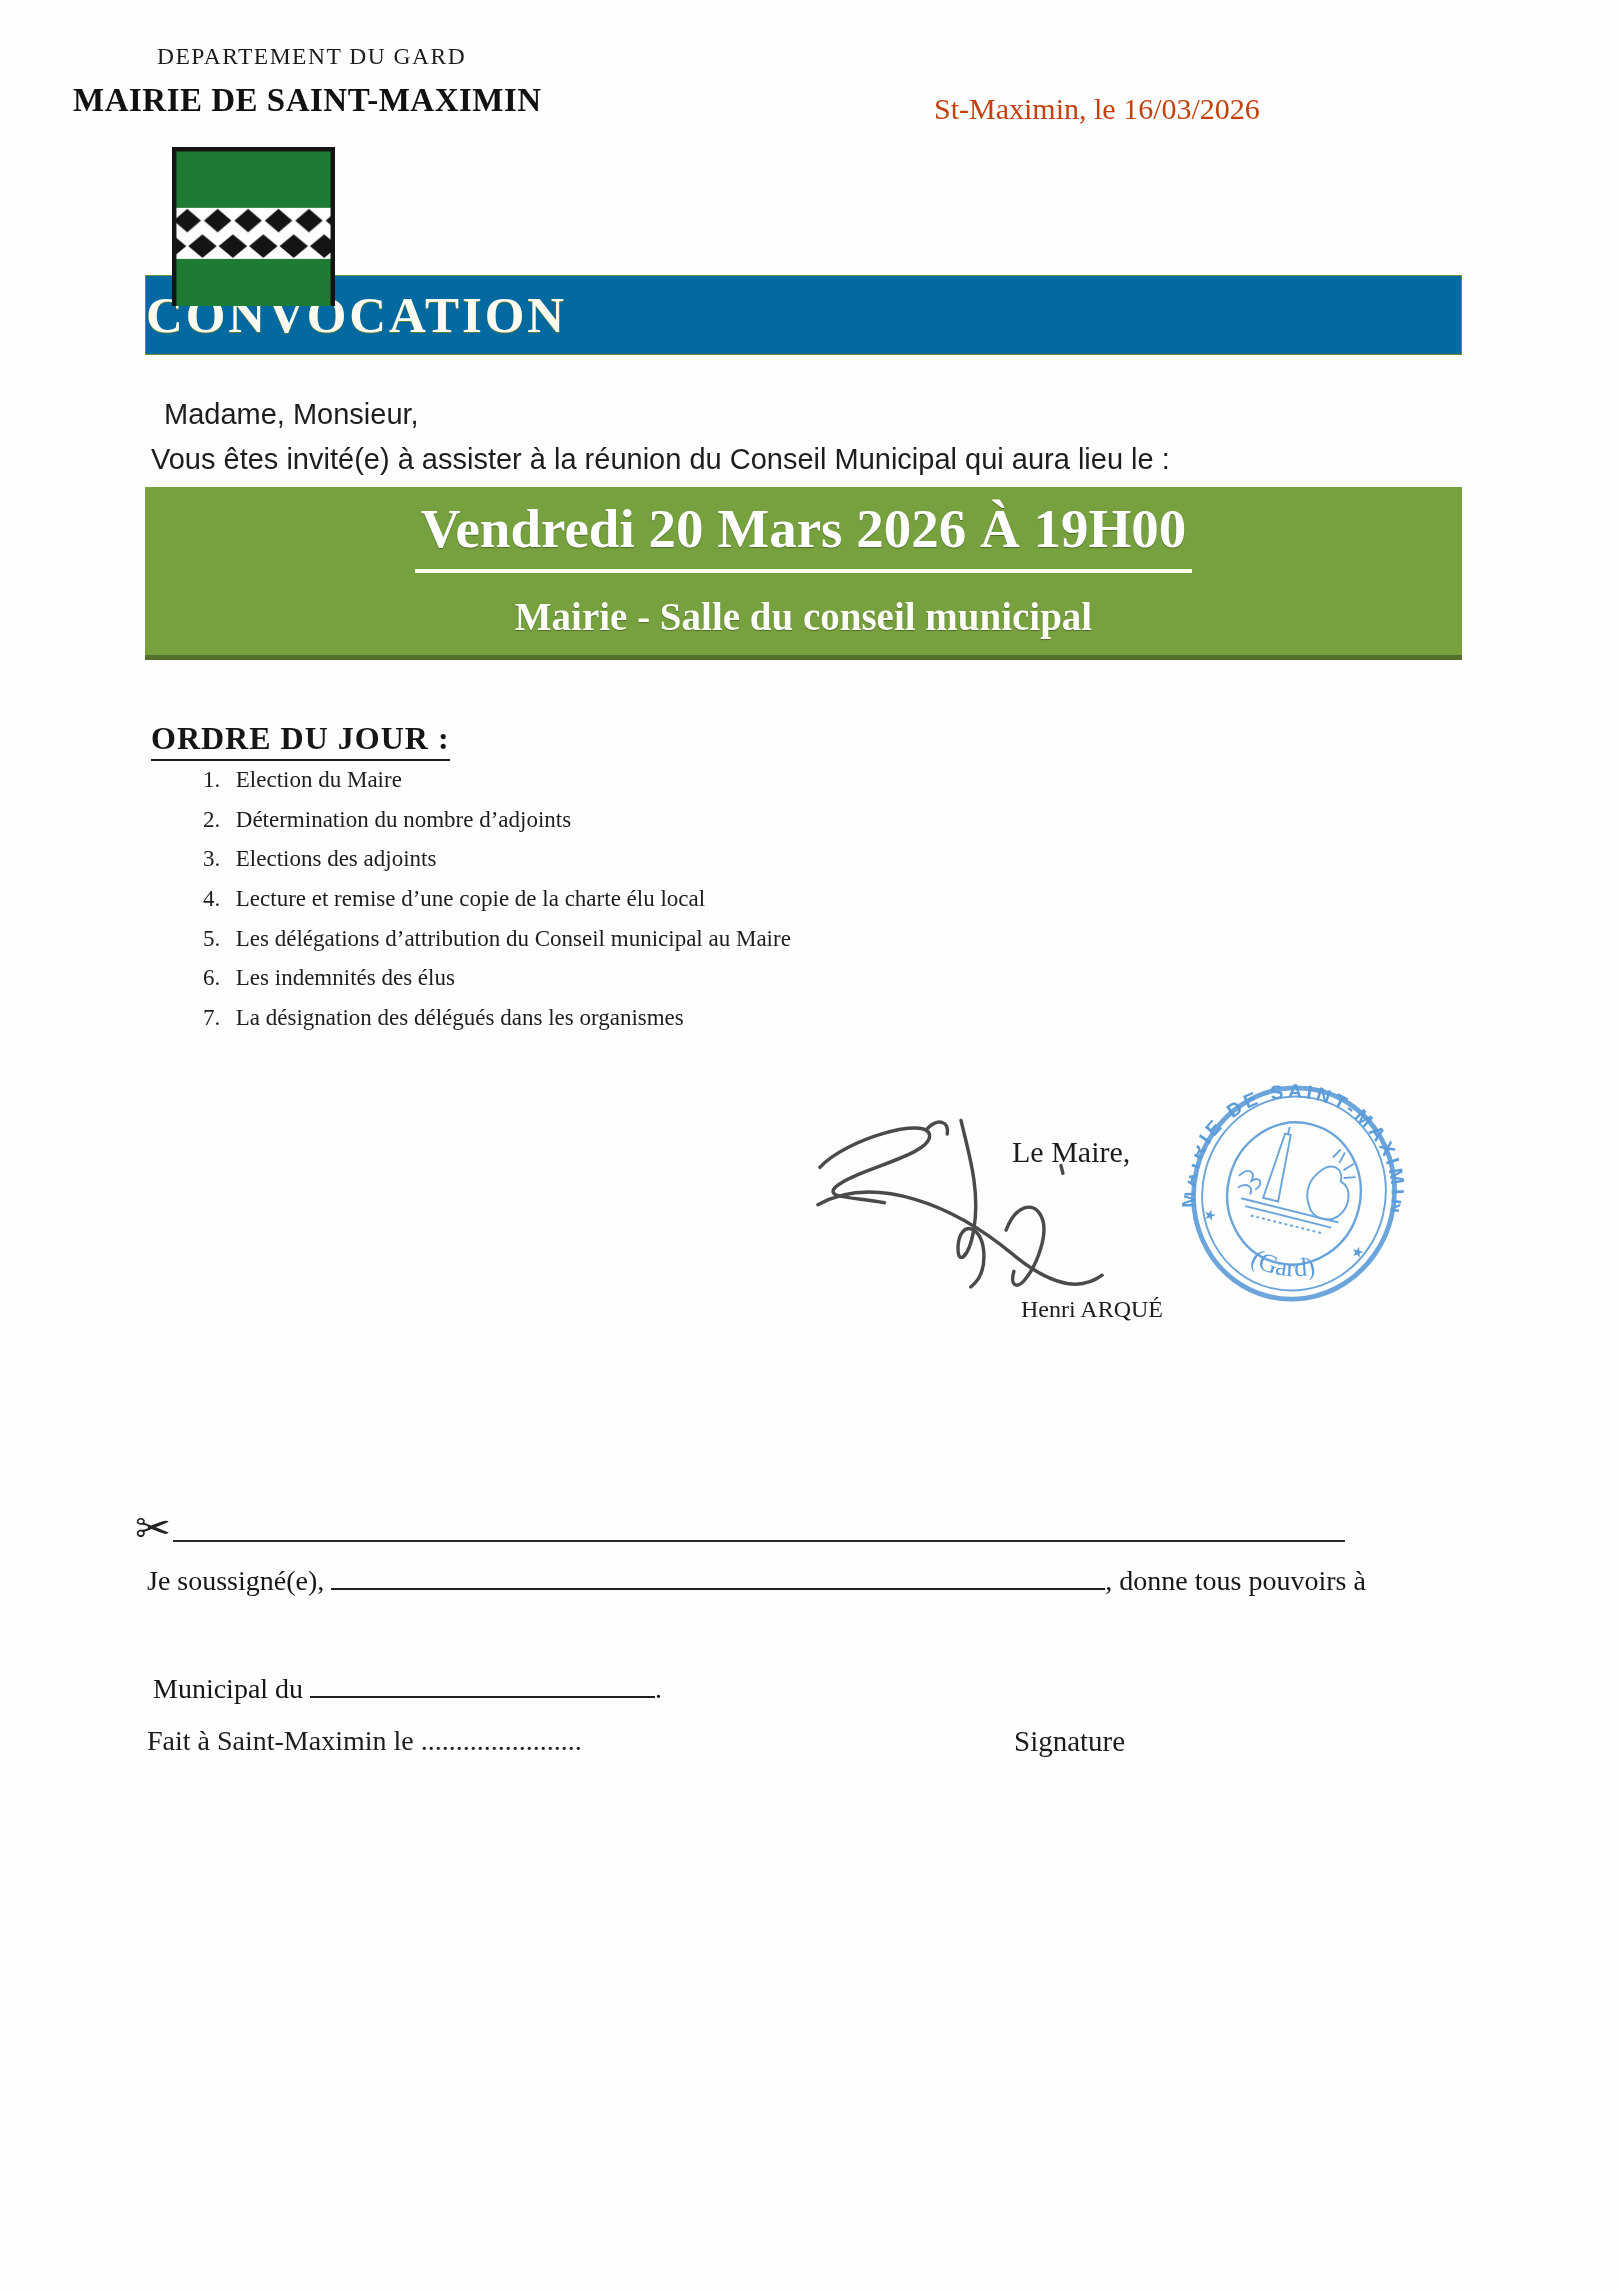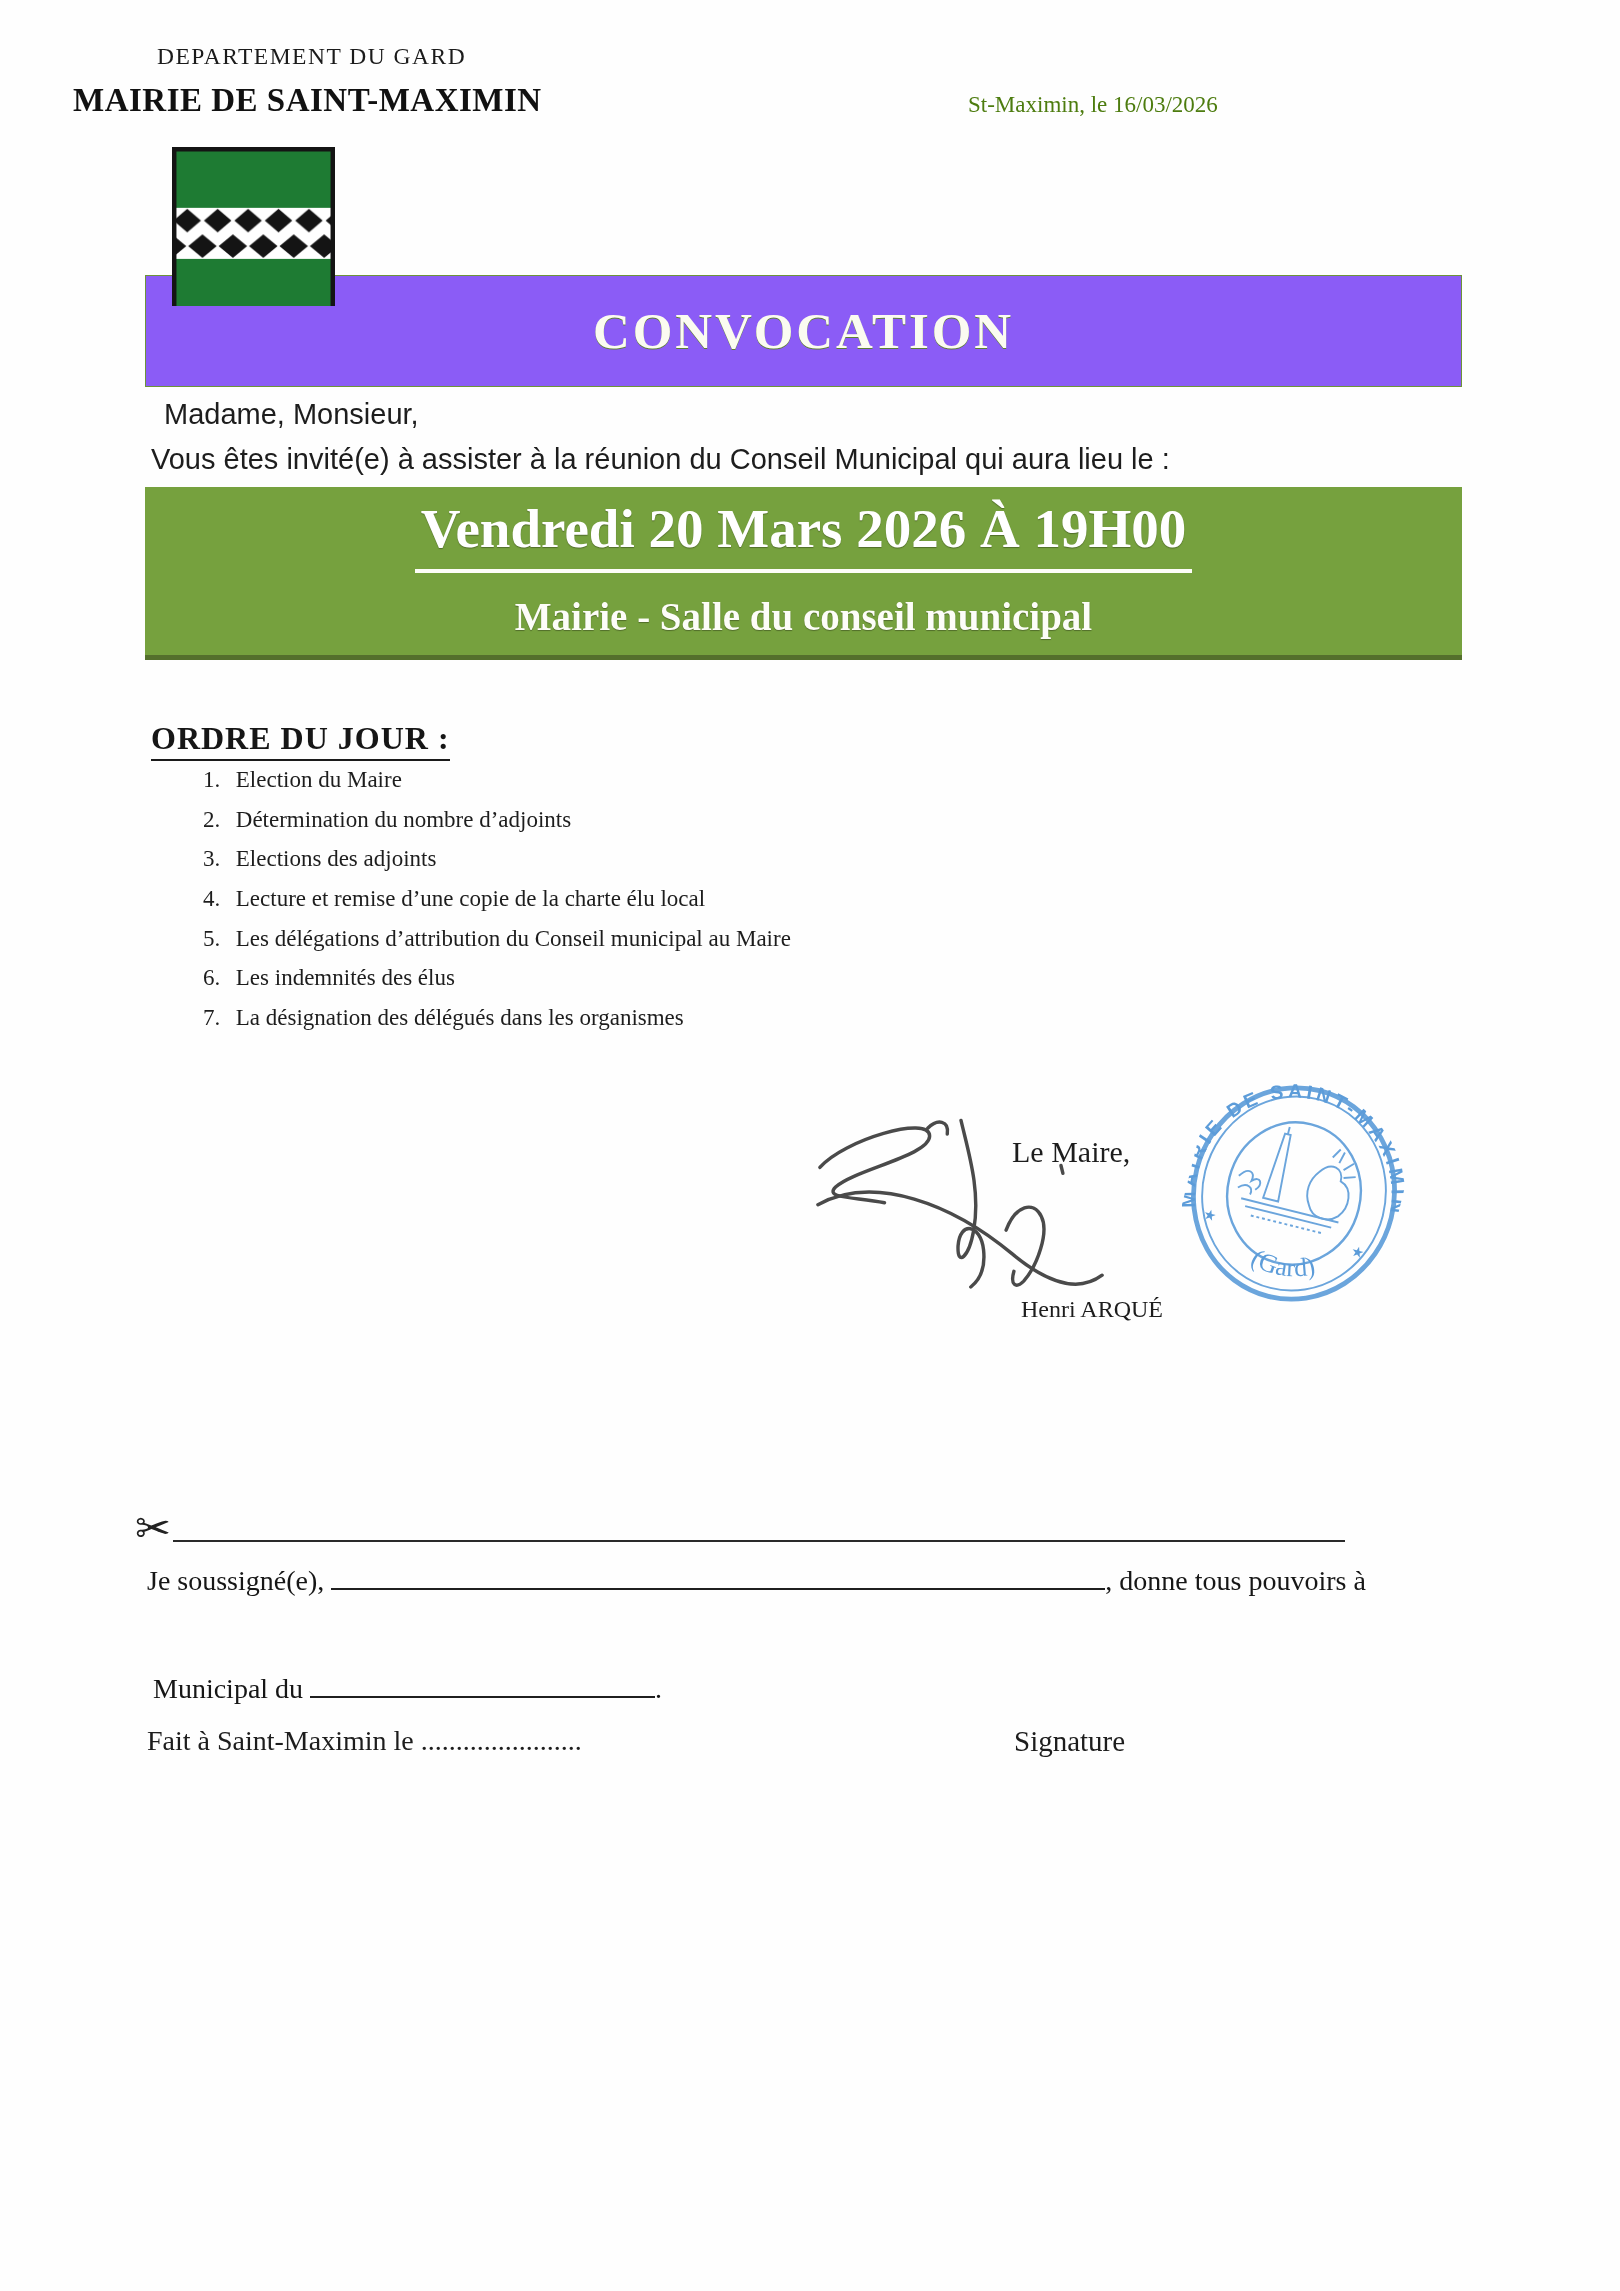--- a/index.html
+++ b/index.html
@@ -8,28 +8,28 @@
     width:1620px;height:2292px;
     background:#fefefe;
     overflow:hidden;
     font-family:"Liberation Serif","DejaVu Serif",serif;
     color:#1d1d1d;
   }
   .abs{position:absolute;}
 
   .dept{left:157px;top:27.4px;font-size:23.5px;letter-spacing:1.5px;color:#1b1b1b;margin-top:16px;}
   .mairie{left:73px;top:82px;font-size:33px;font-weight:700;letter-spacing:0.5px;color:#111;}
-  .dateline{left:968px;top:92px;font-size:23px;color:#4d7c0f;}
+  .dateline{left:934px;top:92px;font-size:30px;color:#c2410c;}
 
   .crest{left:172px;top:147px;width:163px;height:159px;z-index:3;}
 
   .banner1{
-    left:145px;top:275px;width:1317px;height:112px;
-    background:#8b5cf6;border:1px solid #6d9339;box-sizing:border-box;
-    display:flex;align-items:center;justify-content:center;z-index:1;
+    left:145px;top:275px;width:1317px;height:80px;
+    background:#0369a1;border:1px solid #6d9339;box-sizing:border-box;
+    display:flex;align-items:center;z-index:1;
   }
   .banner1-title{
     font-size:51px;font-weight:700;letter-spacing:2.9px;color:#fbfbf1;
     text-shadow:0 1px 0 #5d7f33;
   }
 
   .sansline{font-family:"Liberation Sans","DejaVu Sans",sans-serif;font-size:29px;color:#1d1d1d;}
   .salut{left:164px;top:398px;}
   .invit{left:151px;top:443px;}
 

